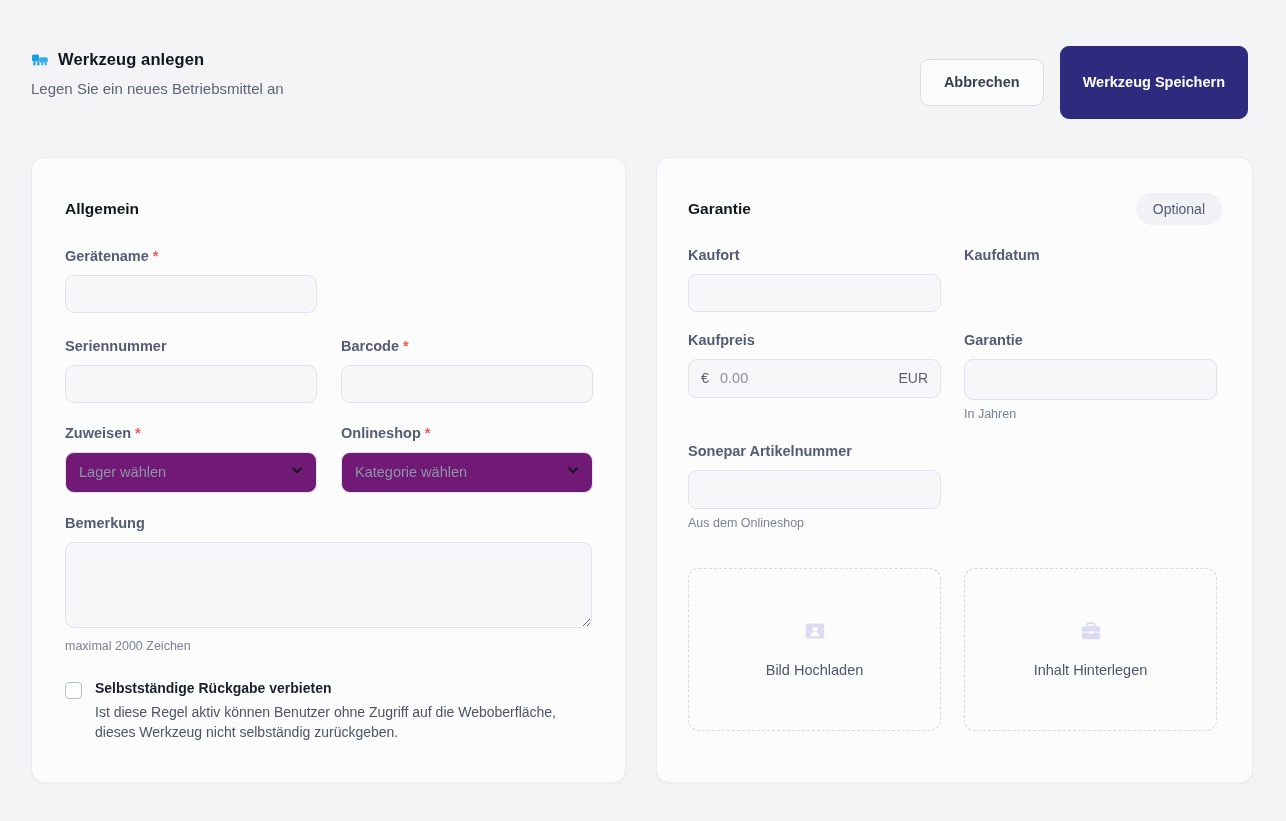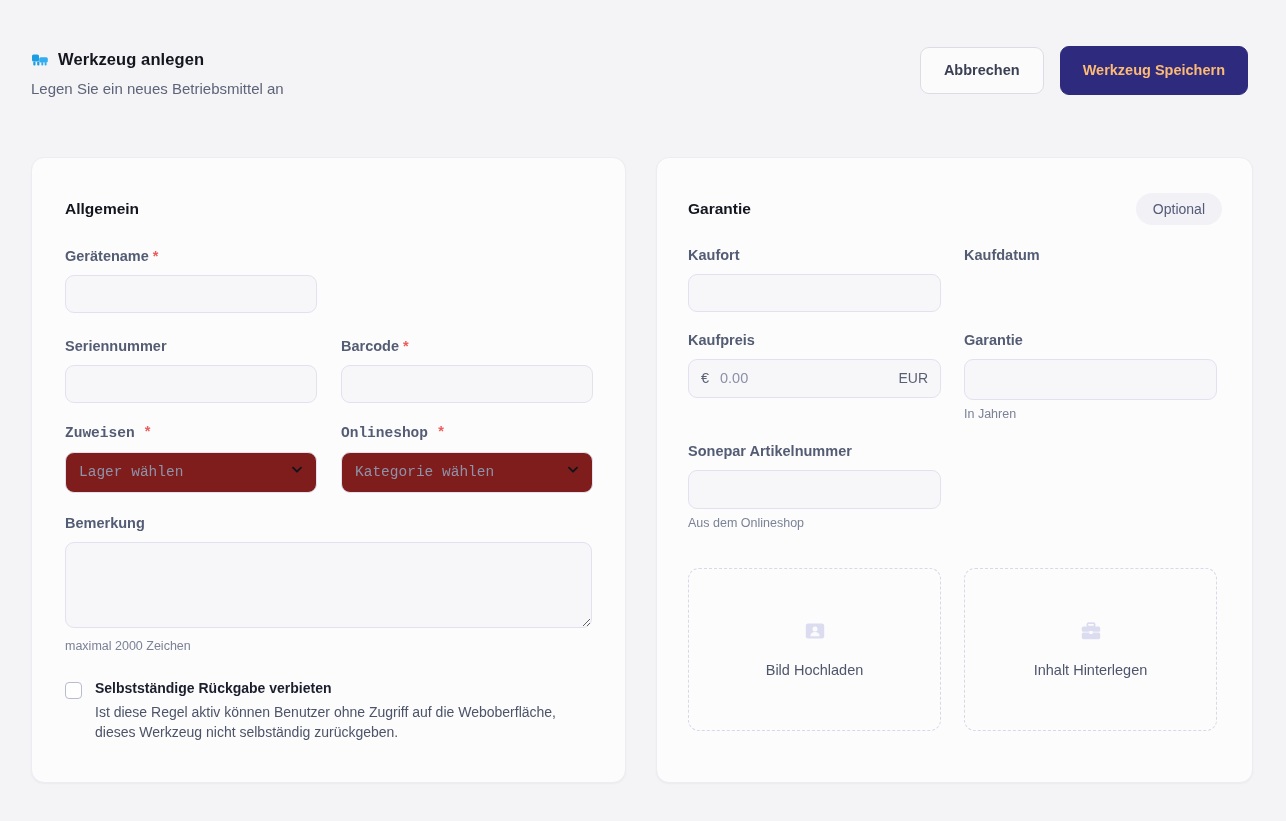--- a/index.html
+++ b/index.html
@@ -62,22 +62,22 @@
   }
   .btn-secondary {
     background: #fbfbfc;
     border: 1px solid #dcdce6;
     color: #3a3f52;
     padding: 15px 23px;
   }
   .btn-primary {
     background: #2e2b7f;
     border: 1px solid #2e2b7f;
-    color: #fdba74;
-    padding: 16px 22px;
+    color: #ffffff;
+    padding: 28px 22px;
   }
 
   
   .cards {
     position: absolute;
     left: 31px;
     top: 157px;
     width: 1224px;
     display: flex;
     gap: 30px;
@@ -134,21 +134,21 @@
     padding: 0 12px;
     outline: none;
     font-family: "Liberation Sans", sans-serif;
   }
   .input::placeholder { color: #9aa0b4; }
 
   .select-wrap { position: relative; width: 100%; }
   .select-box {
     width: 100%;
     height: 41px;
-    background: #7f1d1d;
+    background: #701a75;
     border: 1px solid #e3e1f0;
     border-radius: 9px;
     display: flex;
     align-items: center;
     padding: 0 13px;
     font-size: 14.5px;
     color: #8d93a8;
     cursor: pointer;
   }
   .chev {
@@ -171,21 +171,21 @@
     grid-template-columns: 252px 252px;
     column-gap: 24px;
   }
   .grid2r {
     display: grid;
     grid-template-columns: 253px 253px;
     column-gap: 23px;
   }
 
   .row-gap-a { margin-top: 26px; }
-  .row-gap-b { margin-top: 23px; font-family: Liberation Mono, monospace; }
+  .row-gap-b { margin-top: 23px; }
 
   textarea.ta {
     width: 527px;
     height: 86px;
     background: #f7f7fa;
     border: 1px solid #e3e1f0;
     border-radius: 9px;
     padding: 10px 12px;
     font-size: 14.5px;
     color: #2a2d3d;

